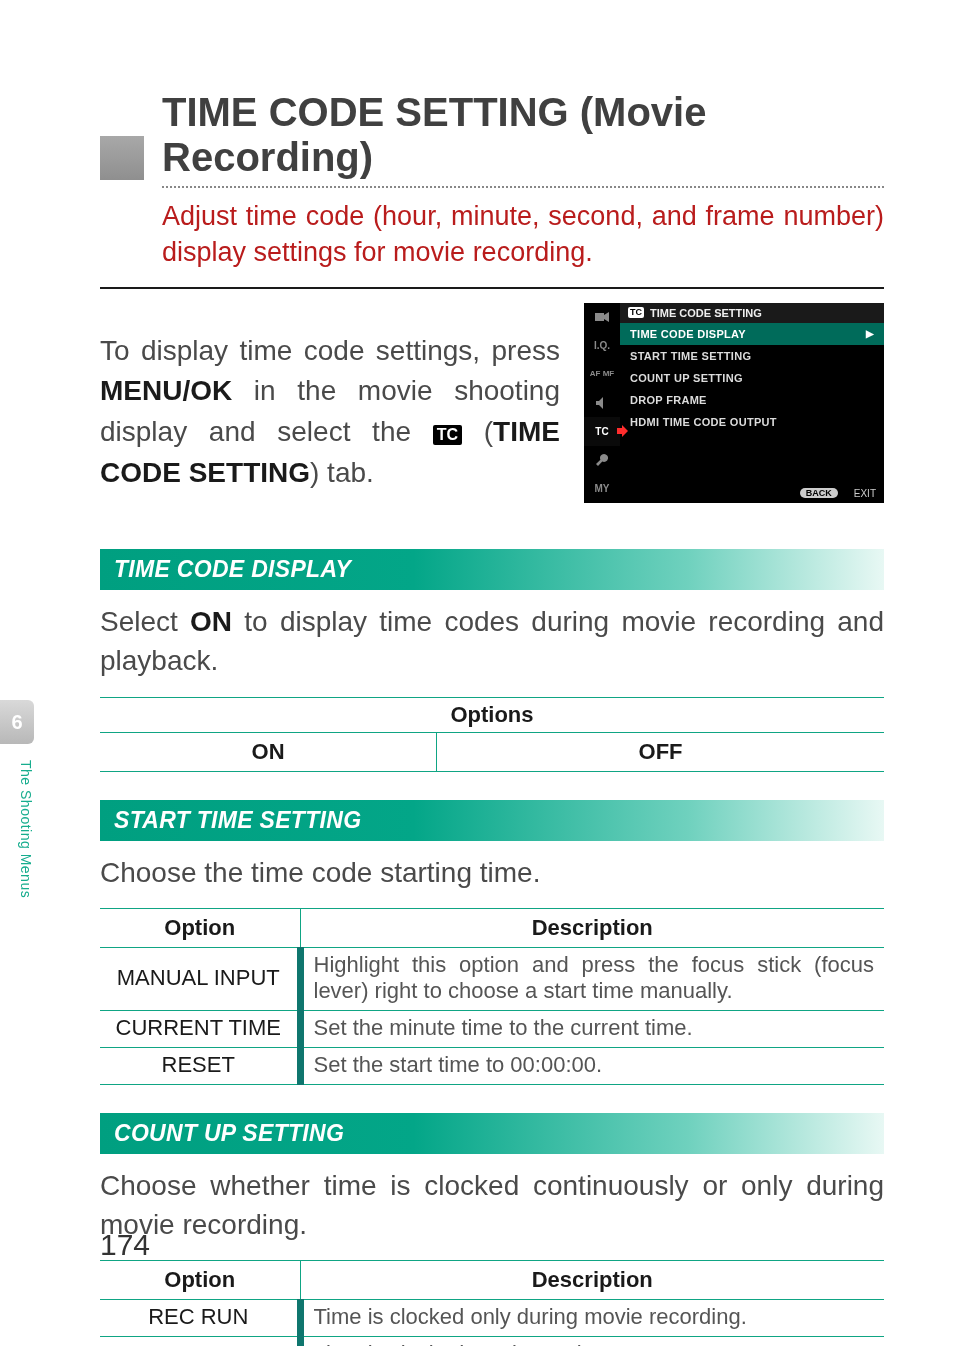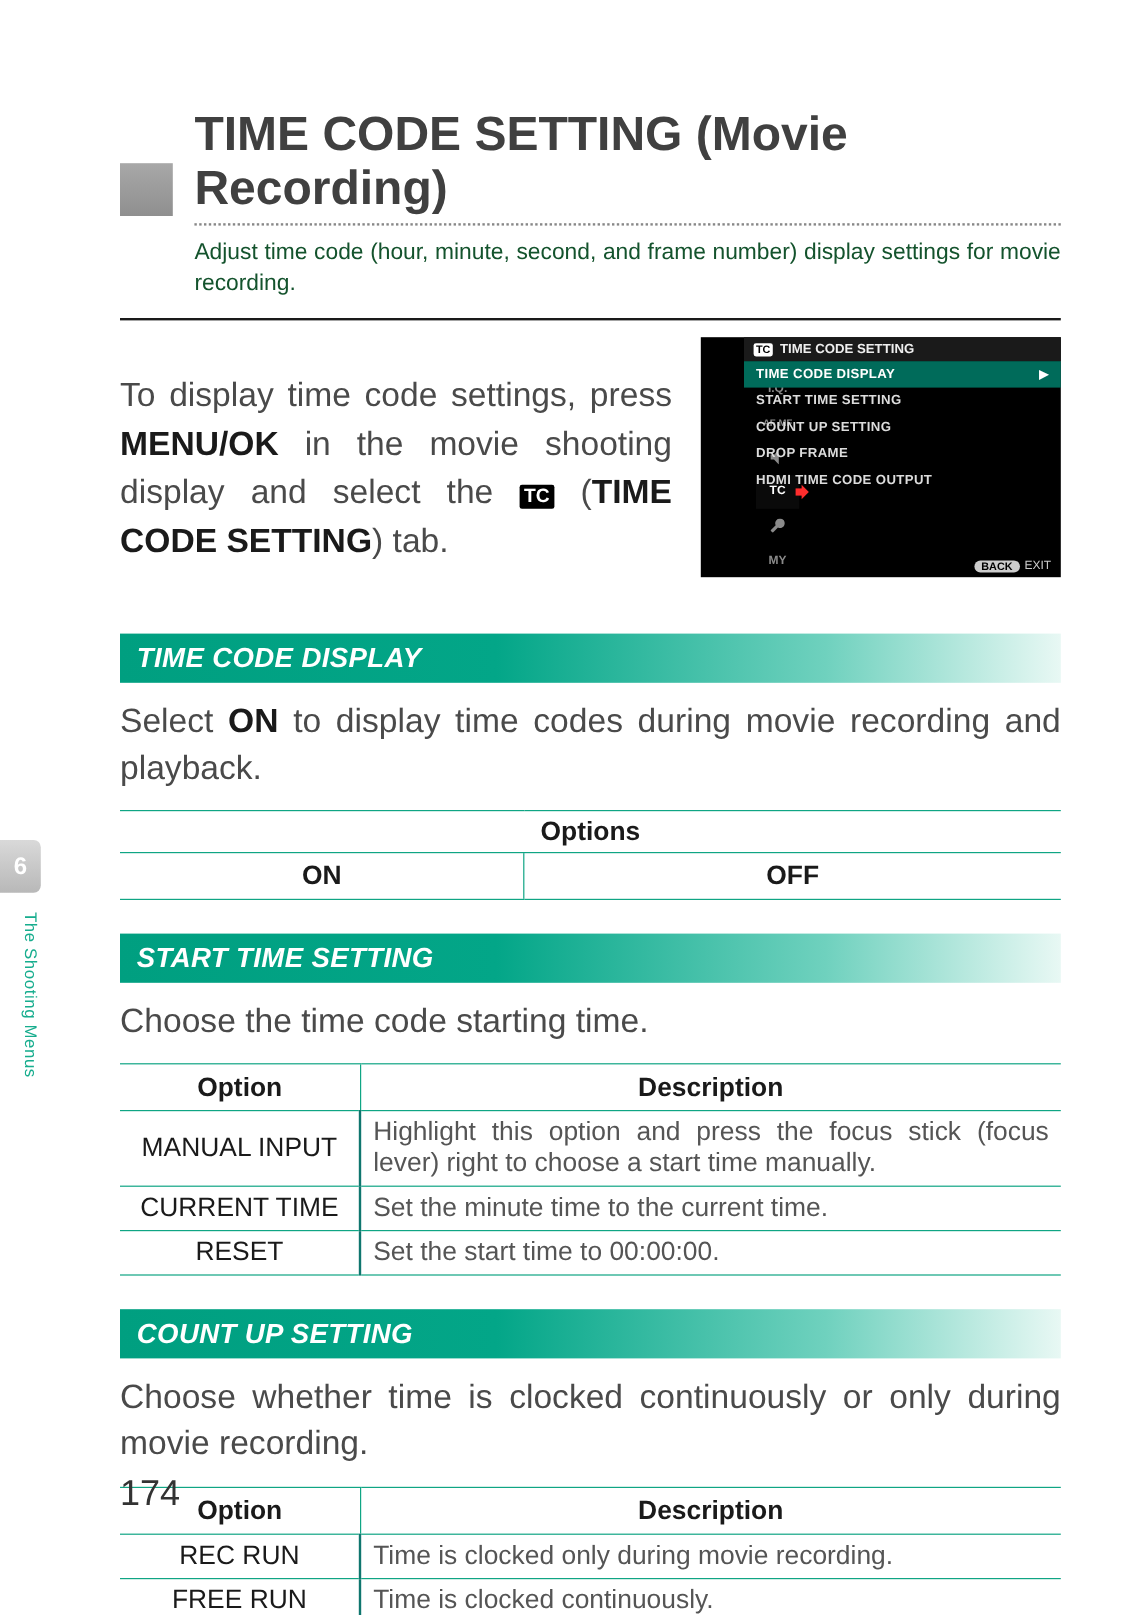--- a/index.html
+++ b/index.html
@@ -68,23 +68,23 @@
     font-weight: 700;
     font-size: 40px;
     color: #404040;
   }
   .dotted {
     border-bottom: 2px dotted #888;
     margin: 6px 0 10px 62px;
   }
   .lead {
     font-family: "Segoe UI Light", "Helvetica Neue", Arial, sans-serif;
-    font-size: 19px;
+    font-size: 27px;
     line-height: 1.35;
-    color: #14532d;
+    color: #b91c1c;
     margin: 0 0 16px 62px;
     text-align: justify;
   }
   .rule { border-top: 2px solid #1a1a1a; margin: 10px 0 14px 0; }
 
   .step-wrap { display: flex; gap: 24px; align-items: flex-start; }
   .step-text {
     flex: 1;
     font-size: 28px;
     line-height: 1.45;
@@ -112,21 +112,21 @@
     width: 300px; height: 200px;
     background: #000;
     color: #dcdcdc;
     font-family: sans-serif;
     font-size: 12px;
     position: relative;
     flex-shrink: 0;
   }
   .osd-gutter {
     position: absolute; left: 0; top: 0; bottom: 0; width: 36px;
-    display: flex; flex-direction: column; margin-left: 46px;
+    display: flex; flex-direction: column;
   }
   .osd-gutter-cell {
     flex: 1; display: flex; align-items: center; justify-content: center;
     font-size: 10px; color: #8a8a8a; font-weight: 700;
   }
   .osd-gutter-cell.active { background: #0a0a0a; position: relative; }
   .red-dot { width: 6px; height: 6px; background: #ff2d2d; position: absolute; right: -3px; }
   .red-tri {
     position: absolute; right: -8px; top: 50%; transform: translateY(-50%);
     width: 0; height: 0; border-top: 6px solid transparent; border-bottom: 6px solid transparent; border-left: 6px solid #ff2d2d;
@@ -137,21 +137,21 @@
     display: flex; align-items: center; gap: 6px;
   }
   .osd-header .tc-chip { font-size: 9px; padding: 1px 2px; background:#fff; color:#000; }
   .osd-item {
     padding: 5px 10px; font-size: 11px; font-weight: 700; letter-spacing: .3px;
     display: flex; align-items: center; justify-content: space-between;
   }
   .osd-item.selected { background: #006b5a; color: #fff; }
   .osd-footer {
     position: absolute; right: 8px; bottom: 4px;
-    font-size: 10px; color: #ccc; display: flex; align-items: center; gap: 4px;
+    font-size: 10px; color: #ccc; display: flex; align-items: center; gap: 16px;
   }
   .back-pill {
     background: #ccc; color: #000; border-radius: 8px; padding: 0 6px; font-size: 9px; font-weight: 700;
   }
   .chev { font-size: 10px; }
 
   
   .section-bar {
     margin: 28px 0 12px 0;
     padding: 7px 14px;
@@ -196,21 +196,21 @@
   .desc thead th + th { border-left: 1px solid #0fa584; }
   .desc tbody td {
     border-bottom: 1px solid #0fa584;
     padding: 4px 10px 6px 10px;
     vertical-align: middle;
   }
   .desc tbody td:first-child {
     width: 200px; text-align: center; font-weight: 400; color: #1a1a1a;
     font-family: "Segoe UI Semibold", Arial, sans-serif;
   }
-  .desc tbody td + td { border-left: 2px solid #0f766e; color: #555; font-family: "Segoe UI Light", Arial, sans-serif; text-align: justify; }
+  .desc tbody td + td { border-left: 7px solid #0f766e; color: #555; font-family: "Segoe UI Light", Arial, sans-serif; text-align: justify; }
 
   .page-number {
     position: absolute;
     left: 100px;
     bottom: 84px;
     font-size: 30px;
     color: #333;
     font-family: "Segoe UI Light", Arial, sans-serif;
   }
 </style>

